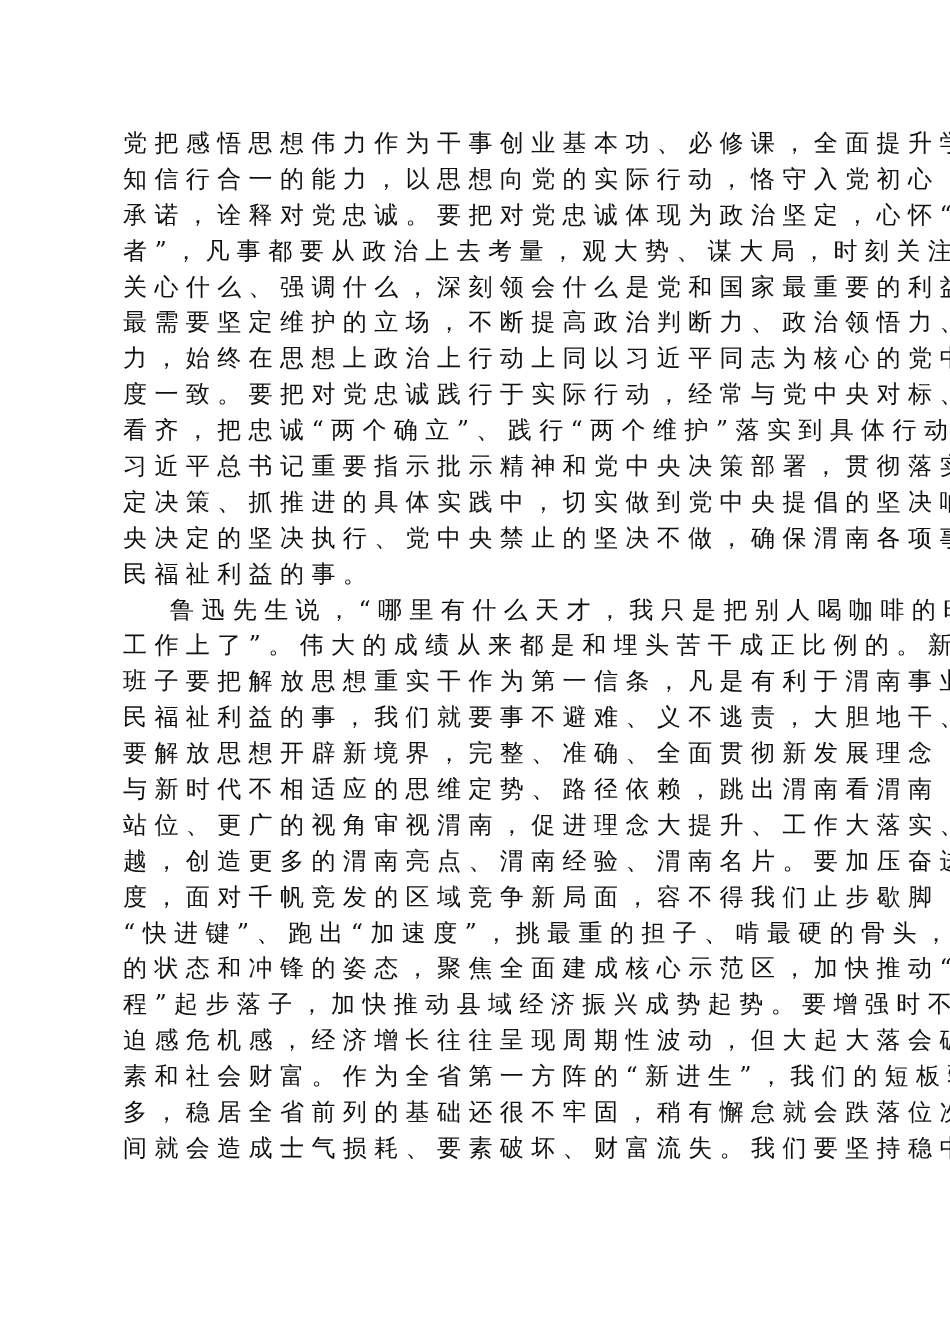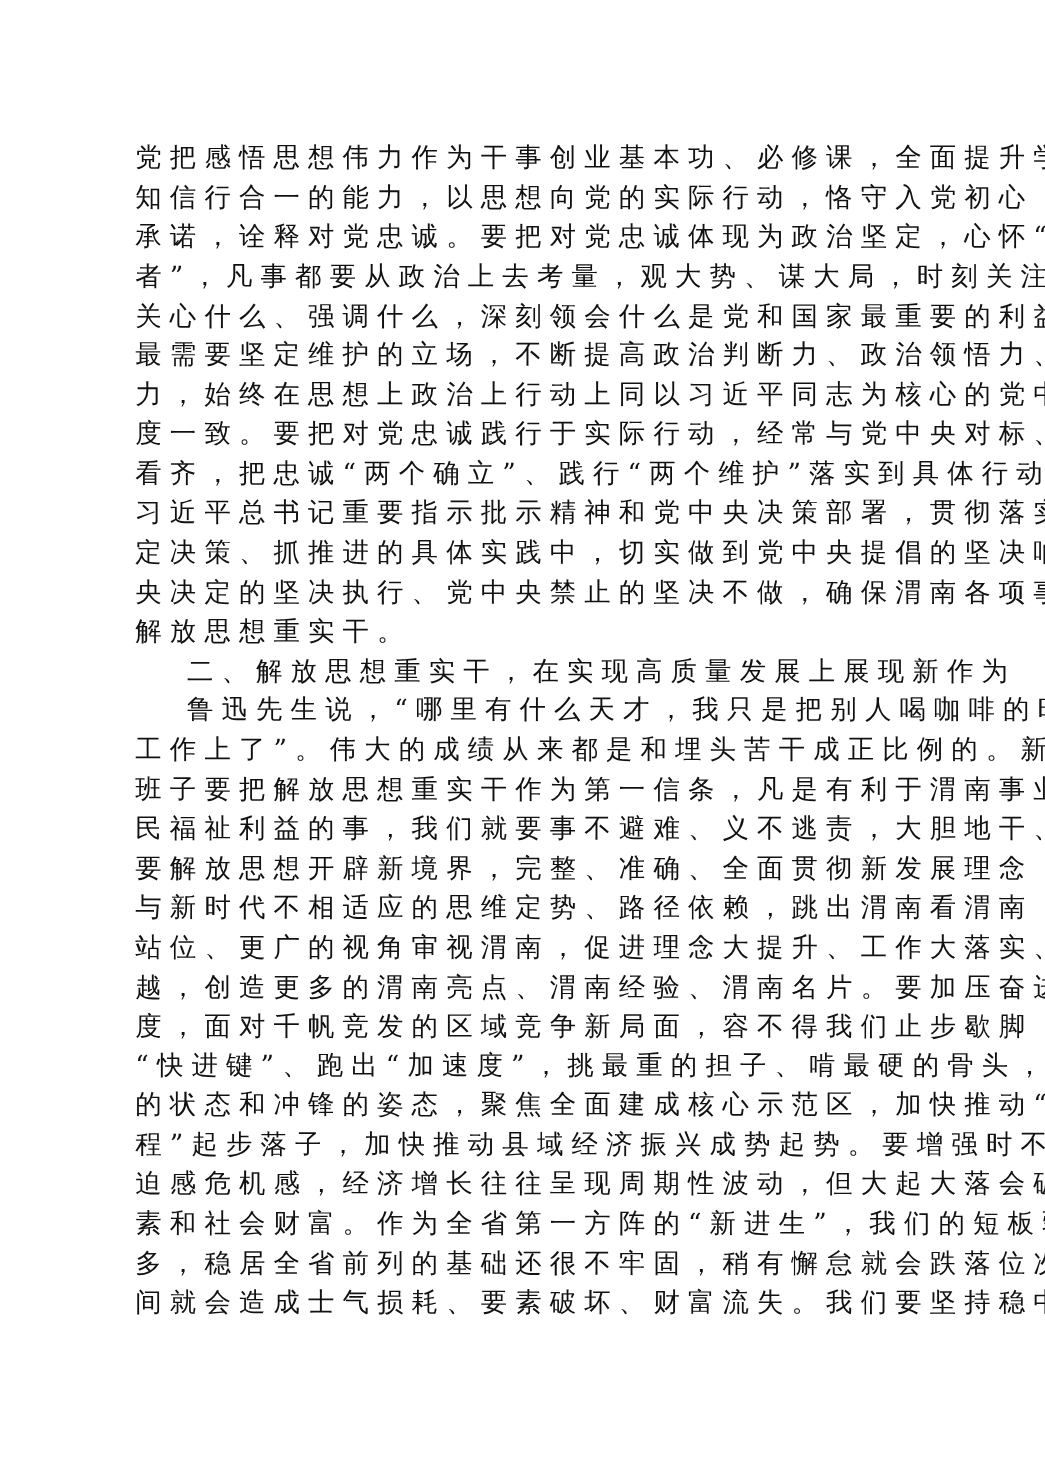--- a/index.html
+++ b/index.html
@@ -28,23 +28,22 @@
     <span class="line">承诺，诠释对党忠诚。要把对党忠诚体现为政治坚定，心怀“国之大</span>
     <span class="line">者”，凡事都要从政治上去考量，观大势、谋大局，时刻关注党中央在</span>
     <span class="line">关心什么、强调什么，深刻领会什么是党和国家最重要的利益、什么是</span>
     <span class="line">最需要坚定维护的立场，不断提高政治判断力、政治领悟力、政治执行</span>
     <span class="line">力，始终在思想上政治上行动上同以习近平同志为核心的党中央保持高</span>
     <span class="line">度一致。要把对党忠诚践行于实际行动，经常与党中央对标、向党中央</span>
     <span class="line">看齐，把忠诚“两个确立”、践行“两个维护”落实到具体行动上，把</span>
     <span class="line">习近平总书记重要指示批示精神和党中央决策部署，贯彻落实到明目标</span>
     <span class="line">定决策、抓推进的具体实践中，切实做到党中央提倡的坚决响应、党中</span>
     <span class="line">央决定的坚决执行、党中央禁止的坚决不做，确保渭南各项事业沿着正</span>
-    <span class="line">解放思想重实干。</span>
+    <span class="line">民福祉利益的事。</span>
   </div>
-  <span class="line indent">二、解放思想重实干，在实现高质量发展上展现新作为</span>
   <div>
     <span class="line indent">鲁迅先生说，“哪里有什么天才，我只是把别人喝咖啡的时间用在</span>
     <span class="line">工作上了”。伟大的成绩从来都是和埋头苦干成正比例的。新一届市委</span>
     <span class="line">班子要把解放思想重实干作为第一信条，凡是有利于渭南事业发展和人</span>
     <span class="line">民福祉利益的事，我们就要事不避难、义不逃责，大胆地干、坚决地干</span>
     <span class="line">要解放思想开辟新境界，完整、准确、全面贯彻新发展理念，坚决摒弃</span>
     <span class="line">与新时代不相适应的思维定势、路径依赖，跳出渭南看渭南，以更高的</span>
     <span class="line">站位、更广的视角审视渭南，促进理念大提升、工作大落实、发展大跨</span>
     <span class="line">越，创造更多的渭南亮点、渭南经验、渭南名片。要加压奋进跑出新速</span>
     <span class="line">度，面对千帆竞发的区域竞争新局面，容不得我们止步歇脚，必须按下</span>

